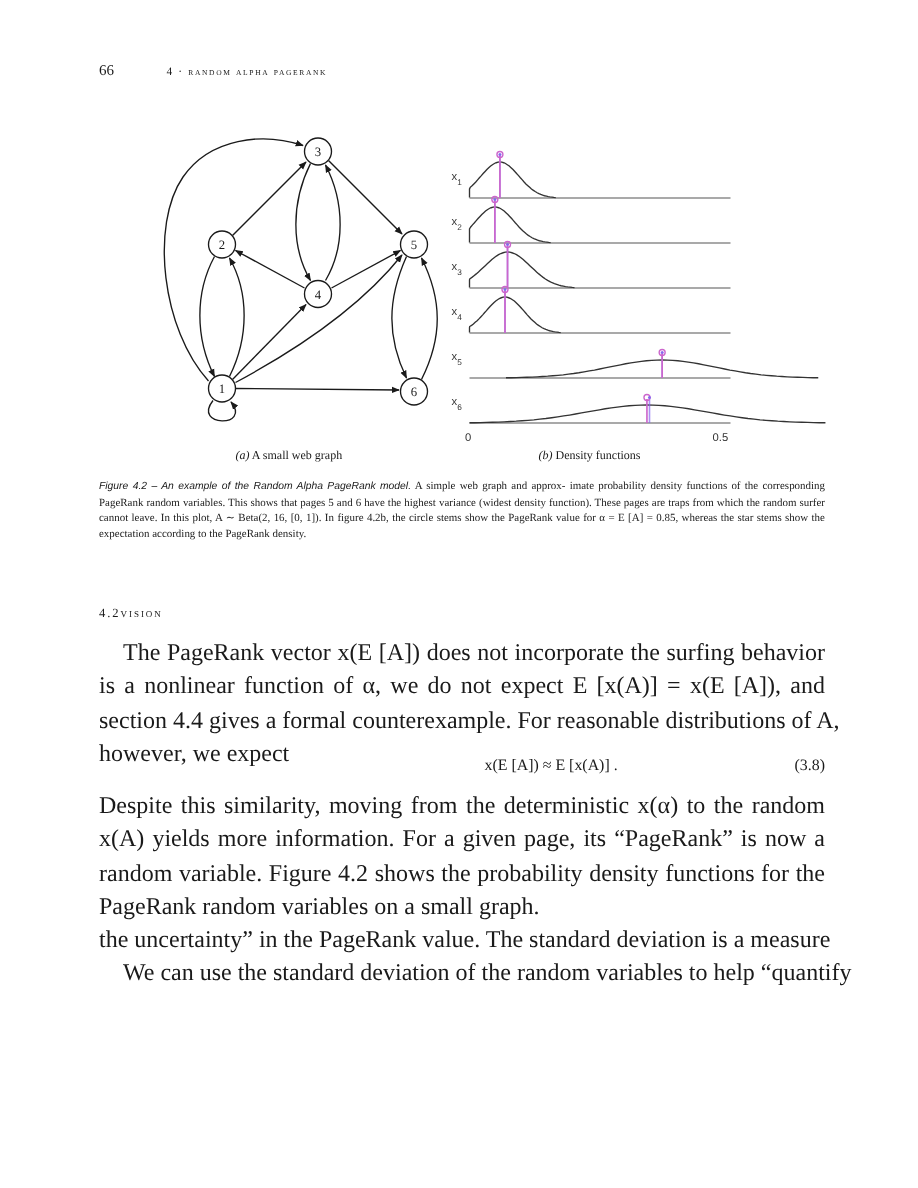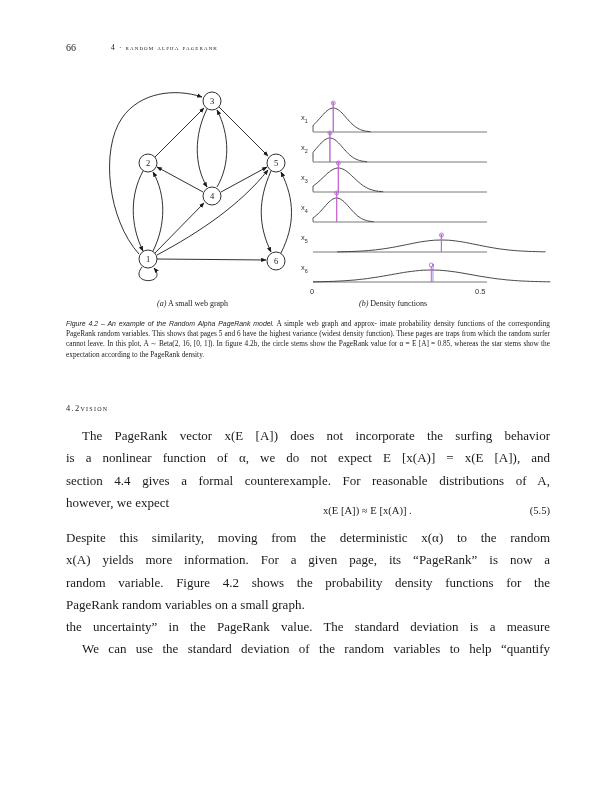--- a/index.html
+++ b/index.html
@@ -9,21 +9,21 @@
   .header-num { left: 66px; top: 42px; font-size: 10px; }
   .header-run { left: 111px; top: 43px; font-size: 7.6px; letter-spacing: 1.1px; font-variant: small-caps; text-transform: lowercase; }
   #figure-svg { left: 0; top: 0; }
   .subcap { top: 299px; font-size: 8px; }
   .subcap i { font-style: italic; }
   .figcap { left: 66px; top: 319px; width: 484px; font-size: 7.3px; line-height: 10.2px; text-align: justify; }
   .figcap .lead { font-family: "Liberation Sans", "DejaVu Sans", sans-serif; font-style: italic; font-size: 6.9px; }
   .sec { left: 66px; top: 404px; font-size: 8.4px; letter-spacing: 1.3px; }
   .sec .num { }
   .sec .ttl { font-variant: small-caps; text-transform: lowercase; }
-  .body { left: 66px; width: 484px; font-size: 13px; line-height: 22.3px; text-align: justify; }
+  .body { left: 66px; width: 484px; font-size: 16px; line-height: 22.3px; text-align: justify; }
   .p1 { top: 425px; }
   .eq { top: 505px; left: 66px; width: 484px; font-size: 10.6px; }
   .eq .math { position: absolute; left: 213px; margin-left: 44px; }
   .eq .tag { position: absolute; right: 0; }
   .p2 { top: 527px; }
   .indent { text-indent: 16px; }
   .line { display: block; white-space: nowrap; }
   .just { text-align: justify; text-align-last: justify; }
 </style>
 </head>
@@ -173,21 +173,21 @@
 
 <div class="abs body p1">
   <span class="line just indent">The PageRank vector x(E [A]) does not incorporate the surfing behavior</span>
   <span class="line just">is a nonlinear function of α, we do not expect E [x(A)] = x(E [A]), and</span>
   <span class="line just">section 4.4 gives a formal counterexample. For reasonable distributions of A,</span>
   <span class="line">however, we expect</span>
 </div>
 
 <div class="abs eq">
   <span class="math">x(E [A]) ≈ E [x(A)] .</span>
-  <span class="tag">(5.5)</span>
+  <span class="tag">(3.8)</span>
 </div>
 
 <div class="abs body p2">
   <span class="line just">Despite this similarity, moving from the deterministic x(α) to the random</span>
   <span class="line just">x(A) yields more information. For a given page, its “PageRank” is now a</span>
   <span class="line just">random variable. Figure 4.2 shows the probability density functions for the</span>
   <span class="line">PageRank random variables on a small graph.</span>
   <span class="line just">the uncertainty” in the PageRank value. The standard deviation is a measure</span>
   <span class="line just indent">We can use the standard deviation of the random variables to help “quantify</span>
 </div>

